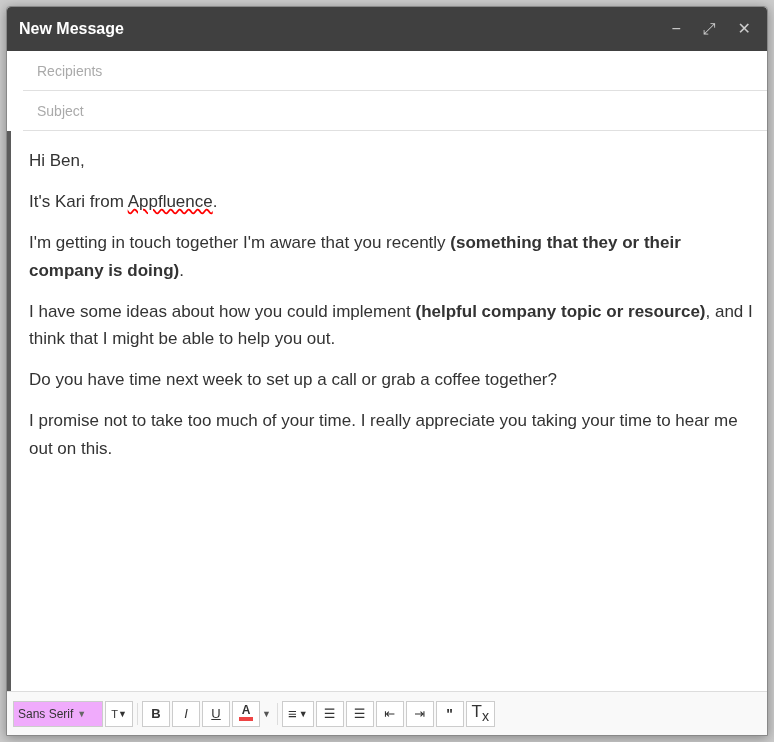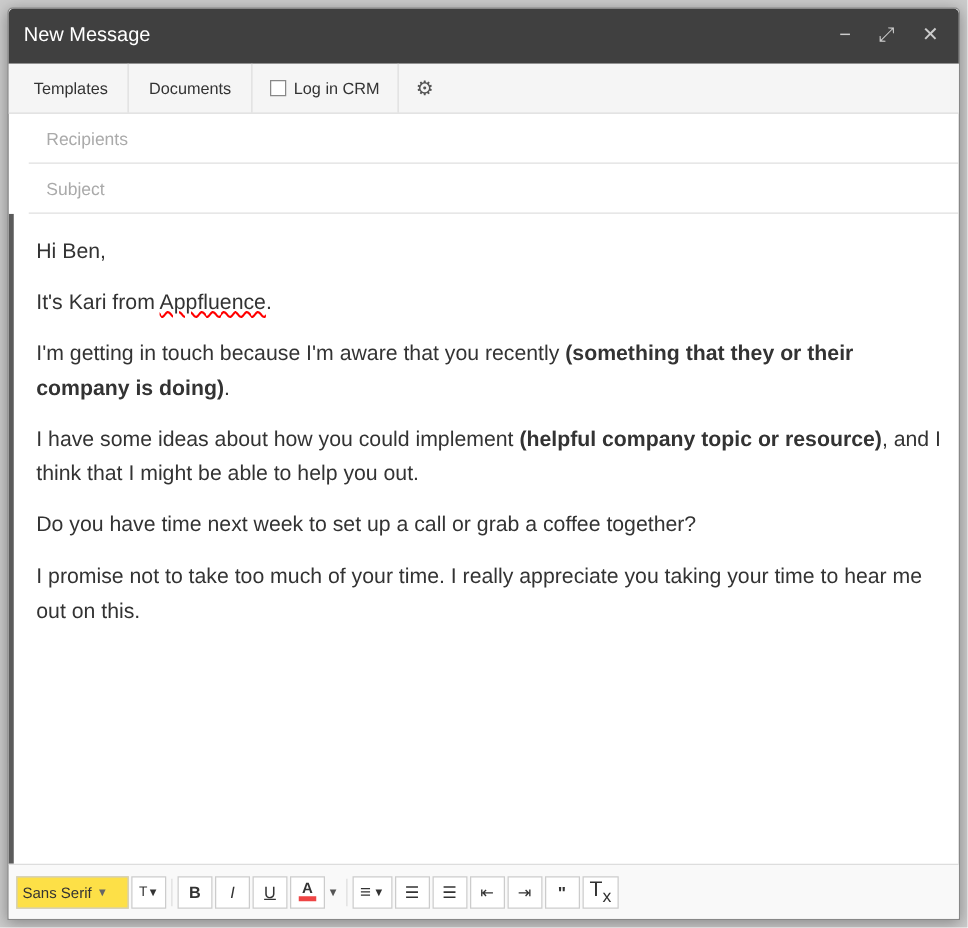--- a/index.html
+++ b/index.html
@@ -30,21 +30,21 @@
       padding: 0 12px;
       height: 44px;
       display: flex;
       align-items: center;
       justify-content: space-between;
       border-radius: 4px 4px 0 0;
       flex-shrink: 0;
     }
     .title-bar-title {
       font-size: 16px;
-      font-weight: 400;
+      font-weight: 700;
       color: #fff;
     }
     .title-bar-controls {
       display: flex;
       gap: 14px;
       align-items: center;
     }
     .title-bar-btn {
       color: #ccc;
       font-size: 16px;
@@ -165,21 +165,21 @@
       background: #f9f9f9;
       height: 44px;
       display: flex;
       align-items: center;
       padding: 0 6px;
       gap: 2px;
       flex-shrink: 0;
     }
     .fmt-select {
       border: 1px solid #ccc;
-      background: #fde047;
+      background: #f0abfc;
       font-size: 12px;
       padding: 2px 4px;
       height: 26px;
       cursor: pointer;
       display: flex;
       align-items: center;
       gap: 4px;
       color: #333;
       min-width: 90px;
     }
@@ -244,55 +244,40 @@
 
   <div class="title-bar">
     <span class="title-bar-title">New Message</span>
     <div class="title-bar-controls">
       <button class="title-bar-btn">−</button>
       <button class="title-bar-btn">⤢</button>
       <button class="title-bar-btn">✕</button>
     </div>
   </div>
 
-  <div class="toolbar-bar">
-    <div class="toolbar-tab">
-      <span>Templates</span>
-    </div>
-    <div class="toolbar-tab">
-      <span>Documents</span>
-    </div>
-    <div class="toolbar-crm">
-      <div class="crm-checkbox"></div>
-      <span>Log in CRM</span>
-    </div>
-    <div class="toolbar-gear">
-      <span>⚙</span>
-    </div>
-  </div>
 
   <div class="field-row">
     <input class="field-input" type="text" placeholder="Recipients" style="">
   </div>
 
   <div class="field-row">
     <input class="field-input" type="text" placeholder="Subject" style="">
   </div>
 
   <div class="body-area" style="position:relative;">
     <div class="left-accent"></div>
     <div class="body-content" style="padding-left:8px;">
       <p>
         <span>Hi Ben,</span>
       </p>
       <p>
         <span>It's Kari from </span><span class="underline-red">Appfluence</span><span>.</span>
       </p>
       <p>
-        <span>I'm getting in touch because I'm aware that you recently </span><strong>(something that they or their company is doing)</strong><span>.</span>
+        <span>I'm getting in touch together I'm aware that you recently </span><strong>(something that they or their company is doing)</strong><span>.</span>
       </p>
       <p>
         <span>I have some ideas about how you could implement </span><strong>(helpful company topic or resource)</strong><span>, and I think that I might be able to help you out.</span>
       </p>
       <p>
         <span>Do you have time next week to set up a call or grab a coffee together?</span>
       </p>
       <p>
         <span>I promise not to take too much of your time. I really appreciate you taking your time to hear me out on this.</span>
       </p>

